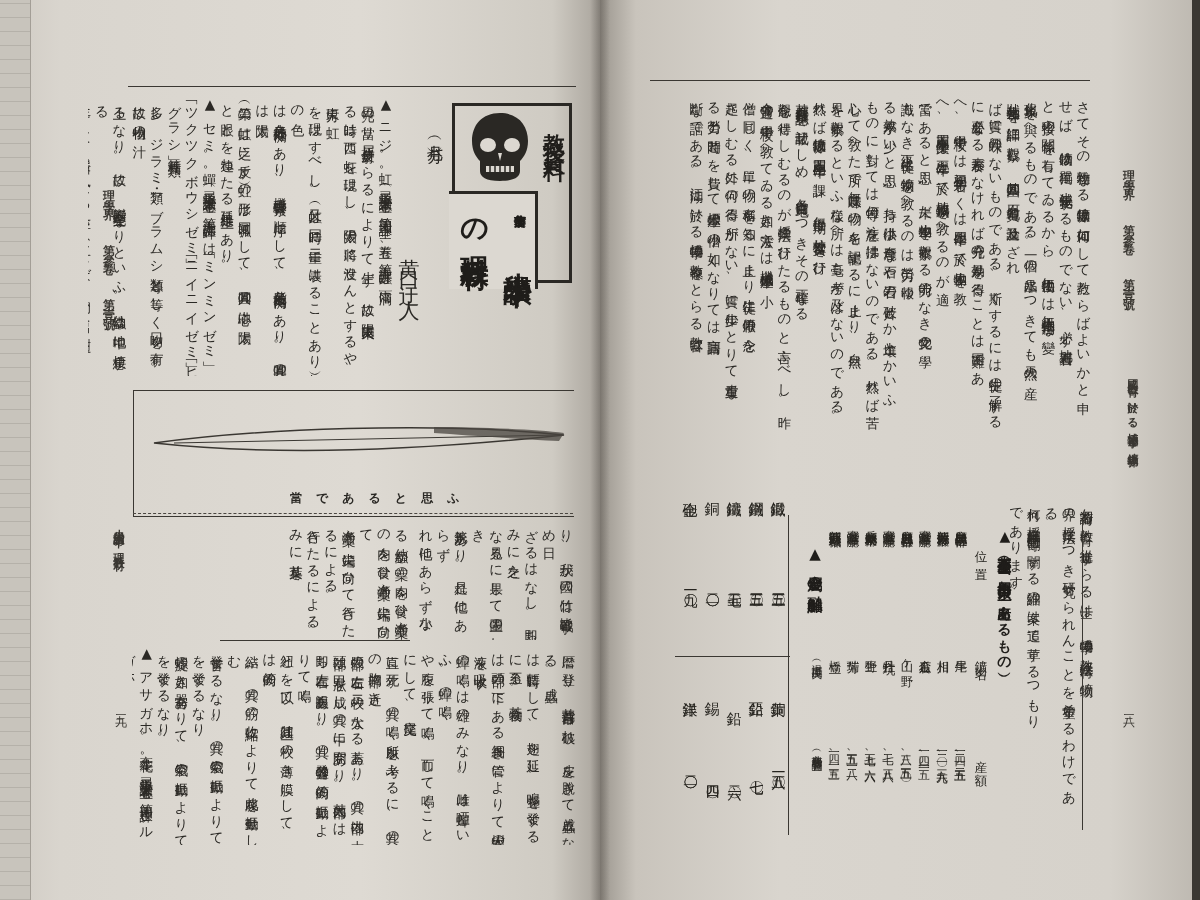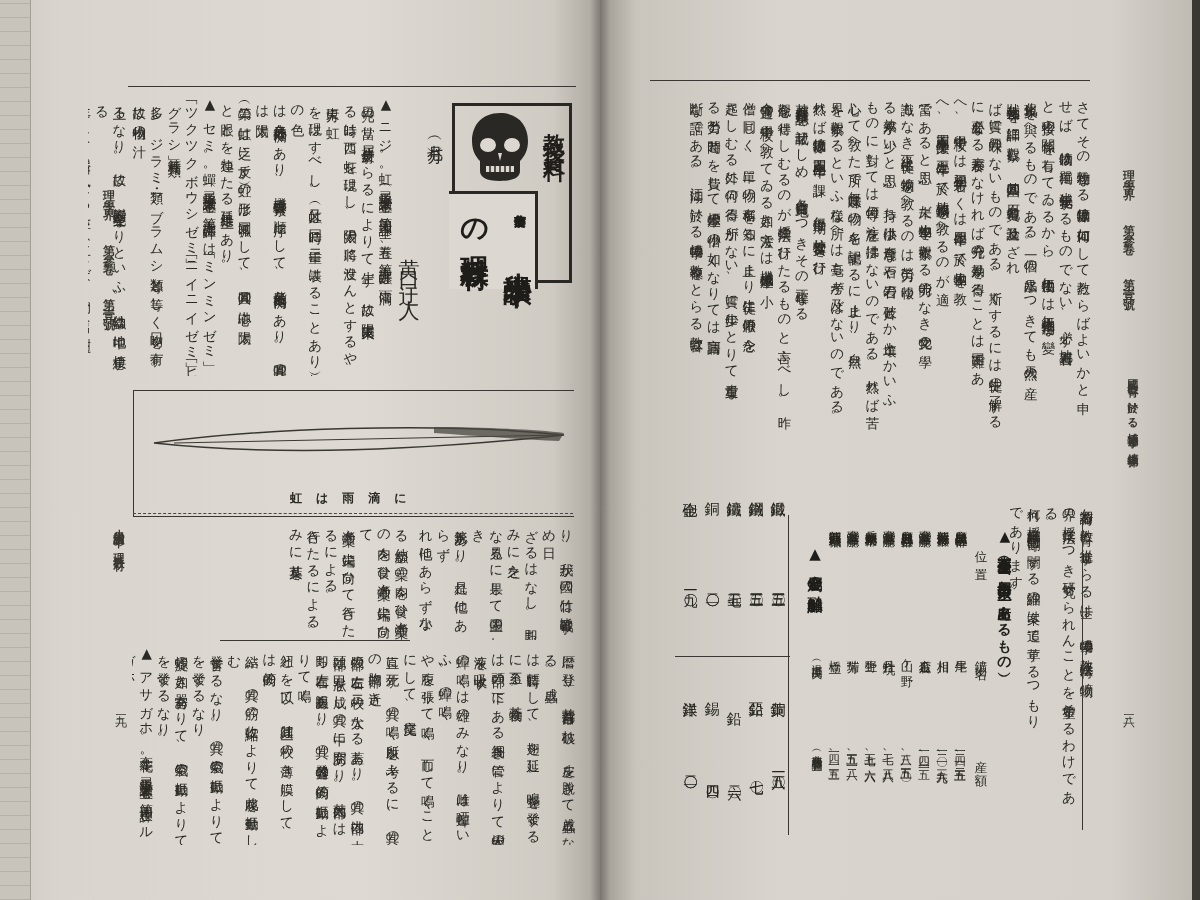--- a/index.html
+++ b/index.html
@@ -89,21 +89,21 @@
     <span>年にして緩漸く十分なる生育をなせば、匍ひ出て樹上</span>
   </div>
 
   <div class="figure">
     <svg width="440" height="100" viewBox="0 0 440 100">
       <path d="M20 52 C120 38 300 30 430 44 C300 58 150 66 20 52 Z" fill="none" stroke="#3a3732" stroke-width="1.5"></path>
       <path d="M40 52 L425 44" stroke="#3a3732" stroke-width="1"></path>
       <path d="M300 36 C340 36 400 38 430 42 L425 50 C380 48 330 44 300 42 Z" fill="#4a4640" opacity=".75"></path>
     </svg>
   </div>
-  <div class="fig-caption">虹は雨滴に</div>
+  <div class="fig-caption">當であると思ふ</div>
   <div class="dash-rule" style="left:133px;top:513px;width:440px;"></div>
 
   <div class="col-text" style="left:415px;top:520px;width:160px;height:120px;">
     <span>り、我が國の竹は皆戰爭の爲め日</span><br>
     <span>ざるはなし。即ち試みに之を</span><br>
     <span>な見るに果して上圖の如き</span><br>
     <span>銃形あり。是れ他にあらず</span><br>
     <span>れ他にあらず小なる寄生蜂が</span><br>
     <br>
     <br>

